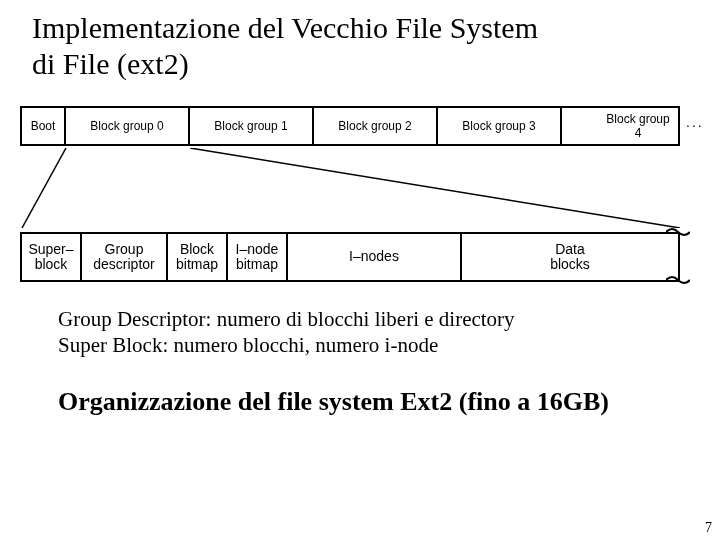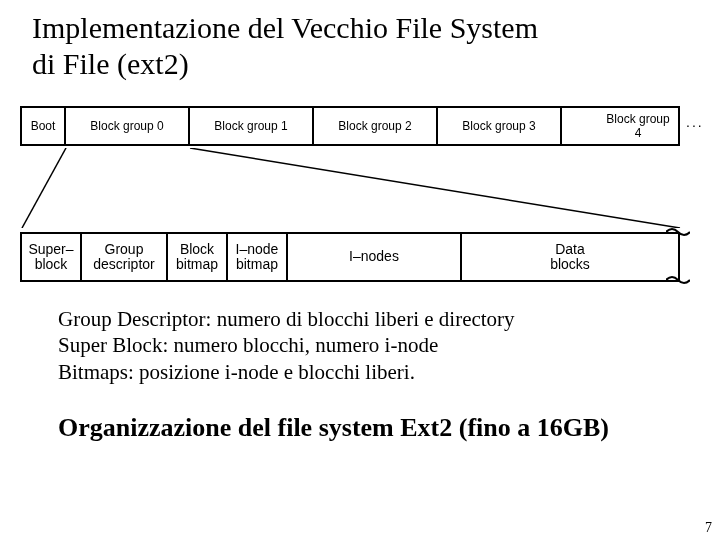--- a/index.html
+++ b/index.html
@@ -166,18 +166,17 @@
 
   <svg class="break-deco" viewBox="0 0 24 64">
     <path d="M0 8 q6 -6 12 0 q6 6 12 0" stroke="#000" stroke-width="2" fill="none"></path>
     <path d="M0 56 q6 -6 12 0 q6 6 12 0" stroke="#000" stroke-width="2" fill="none"></path>
   </svg>
 </div>
 
 <div class="description">
   <div>Group Descriptor: numero di blocchi liberi e directory</div>
   <div>Super Block: numero blocchi, numero  i-node</div>
-  <div>Bitmaps: posizione i-node e blocchi liberi.</div>
 </div>
 
 <div class="caption">Organizzazione del file system Ext2 (fino a 16GB)</div>
 
 <div class="pagenum">7</div>
 
 </body></html>

